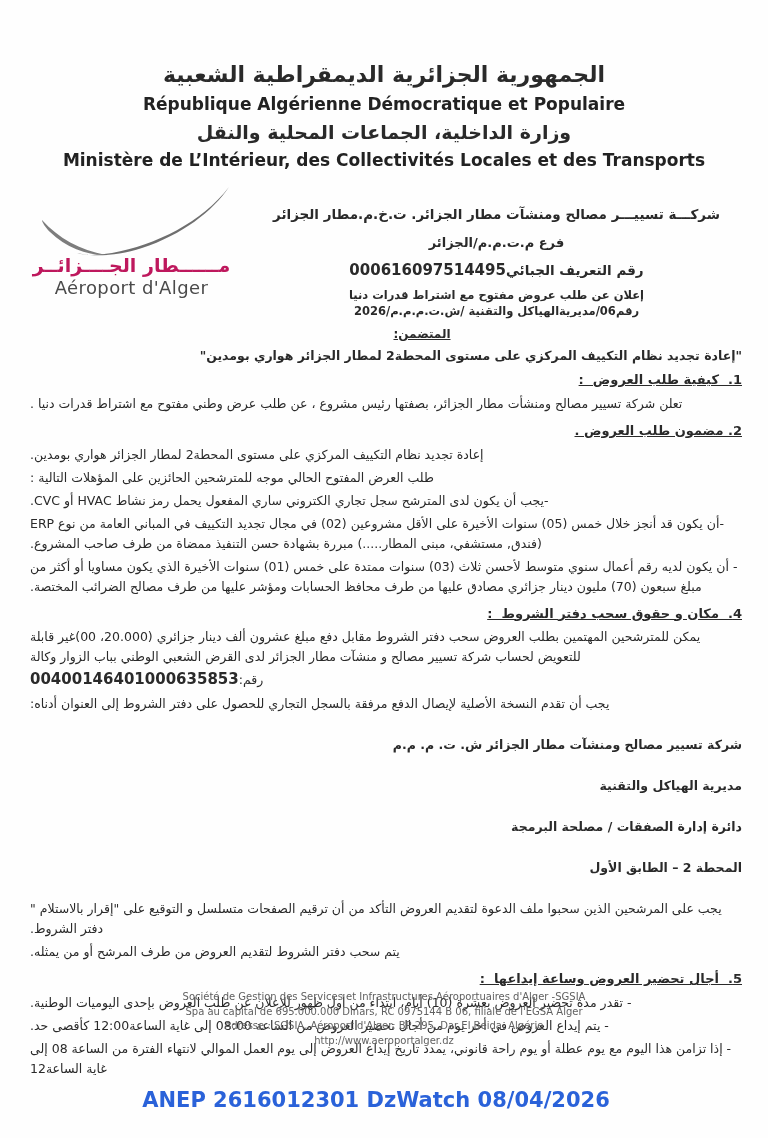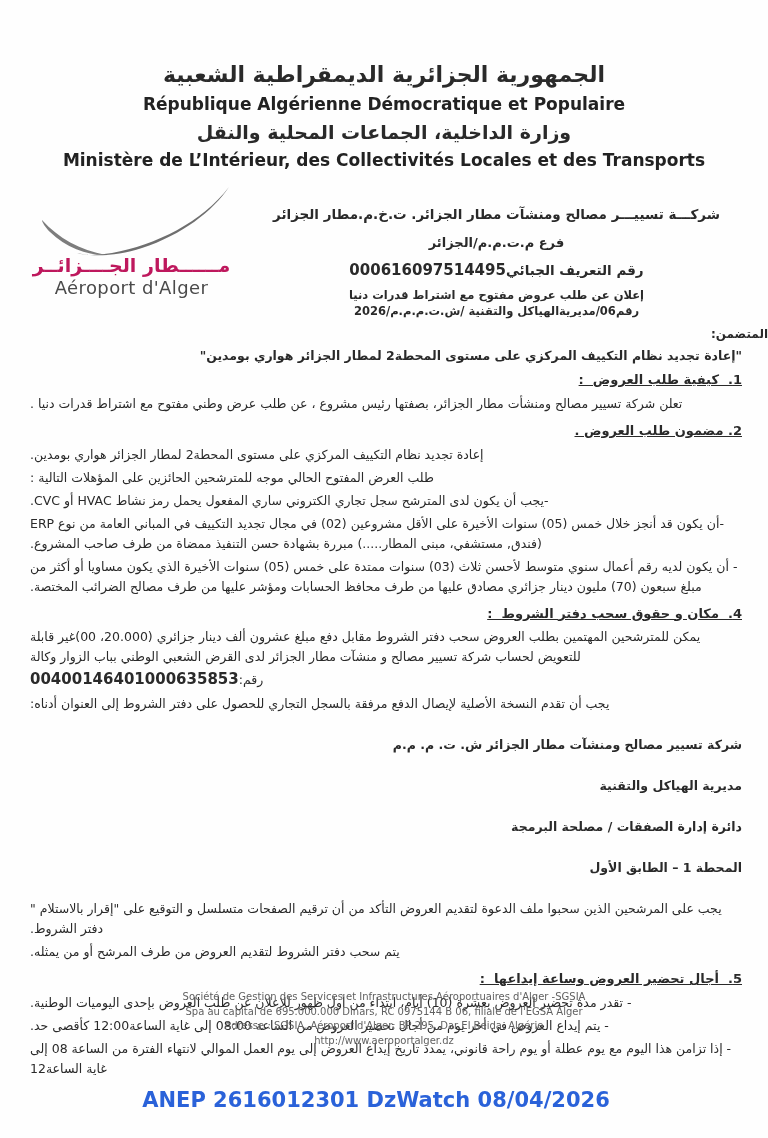--- a/index.html
+++ b/index.html
@@ -32,21 +32,21 @@
   .logo-ar { font-size: 19px; font-weight: bold; color: #be185d; text-align: center; direction: rtl; margin-top: -4px; }
   .logo-fr { font-size: 18px; color: #4a4a4a; text-align: center; letter-spacing: 0.4px; margin-top: 1px; }
   .orgcol { flex: 1; direction: rtl; text-align: center; padding-top: 24px; padding-left: 10px; }
   .org-line1 { font-size: 13.5px; font-weight: bold; }
   .org-line2 { font-size: 13px; font-weight: bold; margin-top: 13px; }
   .org-tax { font-size: 13.5px; font-weight: bold; margin-top: 11px; }
   .org-tax .taxnum { font-size: 15px; letter-spacing: 0.2px; }
   .notice-title { font-size: 11.5px; font-weight: bold; margin-top: 9px; }
   .notice-ref { font-size: 11.5px; font-weight: bold; margin-top: 2px; }
 
-  .containing { text-align: right; direction: rtl; font-weight: bold; font-size: 12px; margin-top: 9px; padding-left: 76px; }
+  .containing { text-align: center; direction: rtl; font-weight: bold; font-size: 12px; margin-top: 9px; padding-left: 76px; text-decoration: underline; }
   .subject { direction: rtl; text-align: right; font-weight: bold; font-size: 12.5px; margin-top: 7px; padding: 0 26px 0 30px; }
 
   
   .bod { direction: rtl; padding: 0 26px 0 30px; margin-top: 4px; font-size: 12.5px; line-height: 1.6; }
   .sec-h { font-weight: bold; font-size: 13px; text-decoration: underline; margin: 7px 0 3px 0; text-align: right; }
   .p { margin: 3px 0; text-align: left; }
   .addr { font-weight: bold; margin: 21px 0; }
   .acct { font-weight: bold; font-size: 15px; letter-spacing: 0.2px; }
 
   
@@ -96,29 +96,29 @@
 
     <div class="sec-h">1.&nbsp; كيفية طلب العروض&nbsp; :</div>
     <div class="p">تعلن شركة تسيير مصالح ومنشأت مطار الجزائر، بصفتها رئيس مشروع ، عن طلب عرض وطني مفتوح مع اشتراط قدرات دنيا .</div>
 
     <div class="sec-h">2. مضمون طلب العروض&nbsp;.</div>
     <div class="p">إعادة تجديد نظام التكييف المركزي على مستوى المحطة2  لمطار الجزائر هواري بومدين.</div>
 
     <div class="p">طلب العرض المفتوح الحالي موجه للمترشحين الحائزين على المؤهلات التالية :</div>
     <div class="p">-يجب أن يكون لدى المترشح سجل تجاري الكتروني ساري المفعول يحمل رمز نشاط  HVAC  أو CVC.</div>
     <div class="p">-أن يكون قد أنجز خلال خمس (05) سنوات الأخيرة على الأقل مشروعين (02) في مجال تجديد التكييف في المباني العامة من نوع ERP (فندق, مستشفي، مبنى المطار.....) مبررة بشهادة حسن التنفيذ ممضاة من طرف صاحب المشروع.</div>
-    <div class="p">- أن يكون لديه رقم أعمال سنوي متوسط لأحسن ثلاث (03) سنوات ممتدة على خمس (05) سنوات الأخيرة الذي يكون مساويا أو أكثر من مبلغ سبعون (70) مليون دينار جزائري مصادق عليها من طرف محافظ الحسابات ومؤشر عليها من طرف مصالح الضرائب المختصة.</div>
+    <div class="p">- أن يكون لديه رقم أعمال سنوي متوسط لأحسن ثلاث (03) سنوات ممتدة على خمس (01) سنوات الأخيرة الذي يكون مساويا أو أكثر من مبلغ سبعون (70) مليون دينار جزائري مصادق عليها من طرف محافظ الحسابات ومؤشر عليها من طرف مصالح الضرائب المختصة.</div>
 
     <div class="sec-h">4.&nbsp; مكان و حقوق سحب دفتر الشروط&nbsp; :</div>
     <div class="p"><span>يمكن للمترشحين المهتمين بطلب العروض سحب دفتر الشروط مقابل دفع مبلغ عشرون ألف دينار جزائري (20.000، 00)غير قابلة للتعويض لحساب شركة تسيير مصالح و منشآت مطار الجزائر لدى القرض الشعبي الوطني بباب الزوار وكالة رقم:</span><span class="acct">00400146401000635853</span></div>
     <div class="p">يجب أن تقدم النسخة الأصلية لإيصال الدفع مرفقة بالسجل التجاري للحصول على دفتر الشروط إلى العنوان أدناه:</div>
     <div class="addr">شركة تسيير مصالح ومنشآت مطار الجزائر ش. ت. م. م.م</div>
     <div class="addr">مديرية الهياكل والتقنية</div>
     <div class="addr">دائرة إدارة الصفقات / مصلحة البرمجة</div>
-    <div class="addr">المحطة 1 – الطابق الأول</div>
+    <div class="addr">المحطة 2 – الطابق الأول</div>
     <div class="p">يجب على المرشحين الذين سحبوا ملف الدعوة لتقديم العروض التأكد من أن ترقيم الصفحات متسلسل و التوقيع على "إقرار بالاستلام " دفتر الشروط.</div>
     <div class="p">يتم سحب دفتر الشروط لتقديم العروض من طرف المرشح أو من يمثله.</div>
 
     <div class="sec-h">5.&nbsp; أجال تحضير العروض وساعة إيداعها&nbsp; :</div>
     <div class="p">- تقدر مدة تحضير العروض بعشرة (10) أيام، ابتداء من أول ظهور للإعلان عن طلب العروض بإحدى اليوميات الوطنية.</div>
     <div class="p">- يتم إيداع العروض في أخر يوم من أجال تحضير العروض من الساعة 08:00 إلى غاية الساعة12:00 كأقصى حد.</div>
     <div class="p">- إذا تزامن هذا اليوم مع يوم عطلة أو يوم راحة قانوني، يمدد تاريخ إيداع العروض إلى يوم العمل الموالي لانتهاء الفترة من الساعة 08 إلى غاية الساعة12</div>
 
   </div>
 

